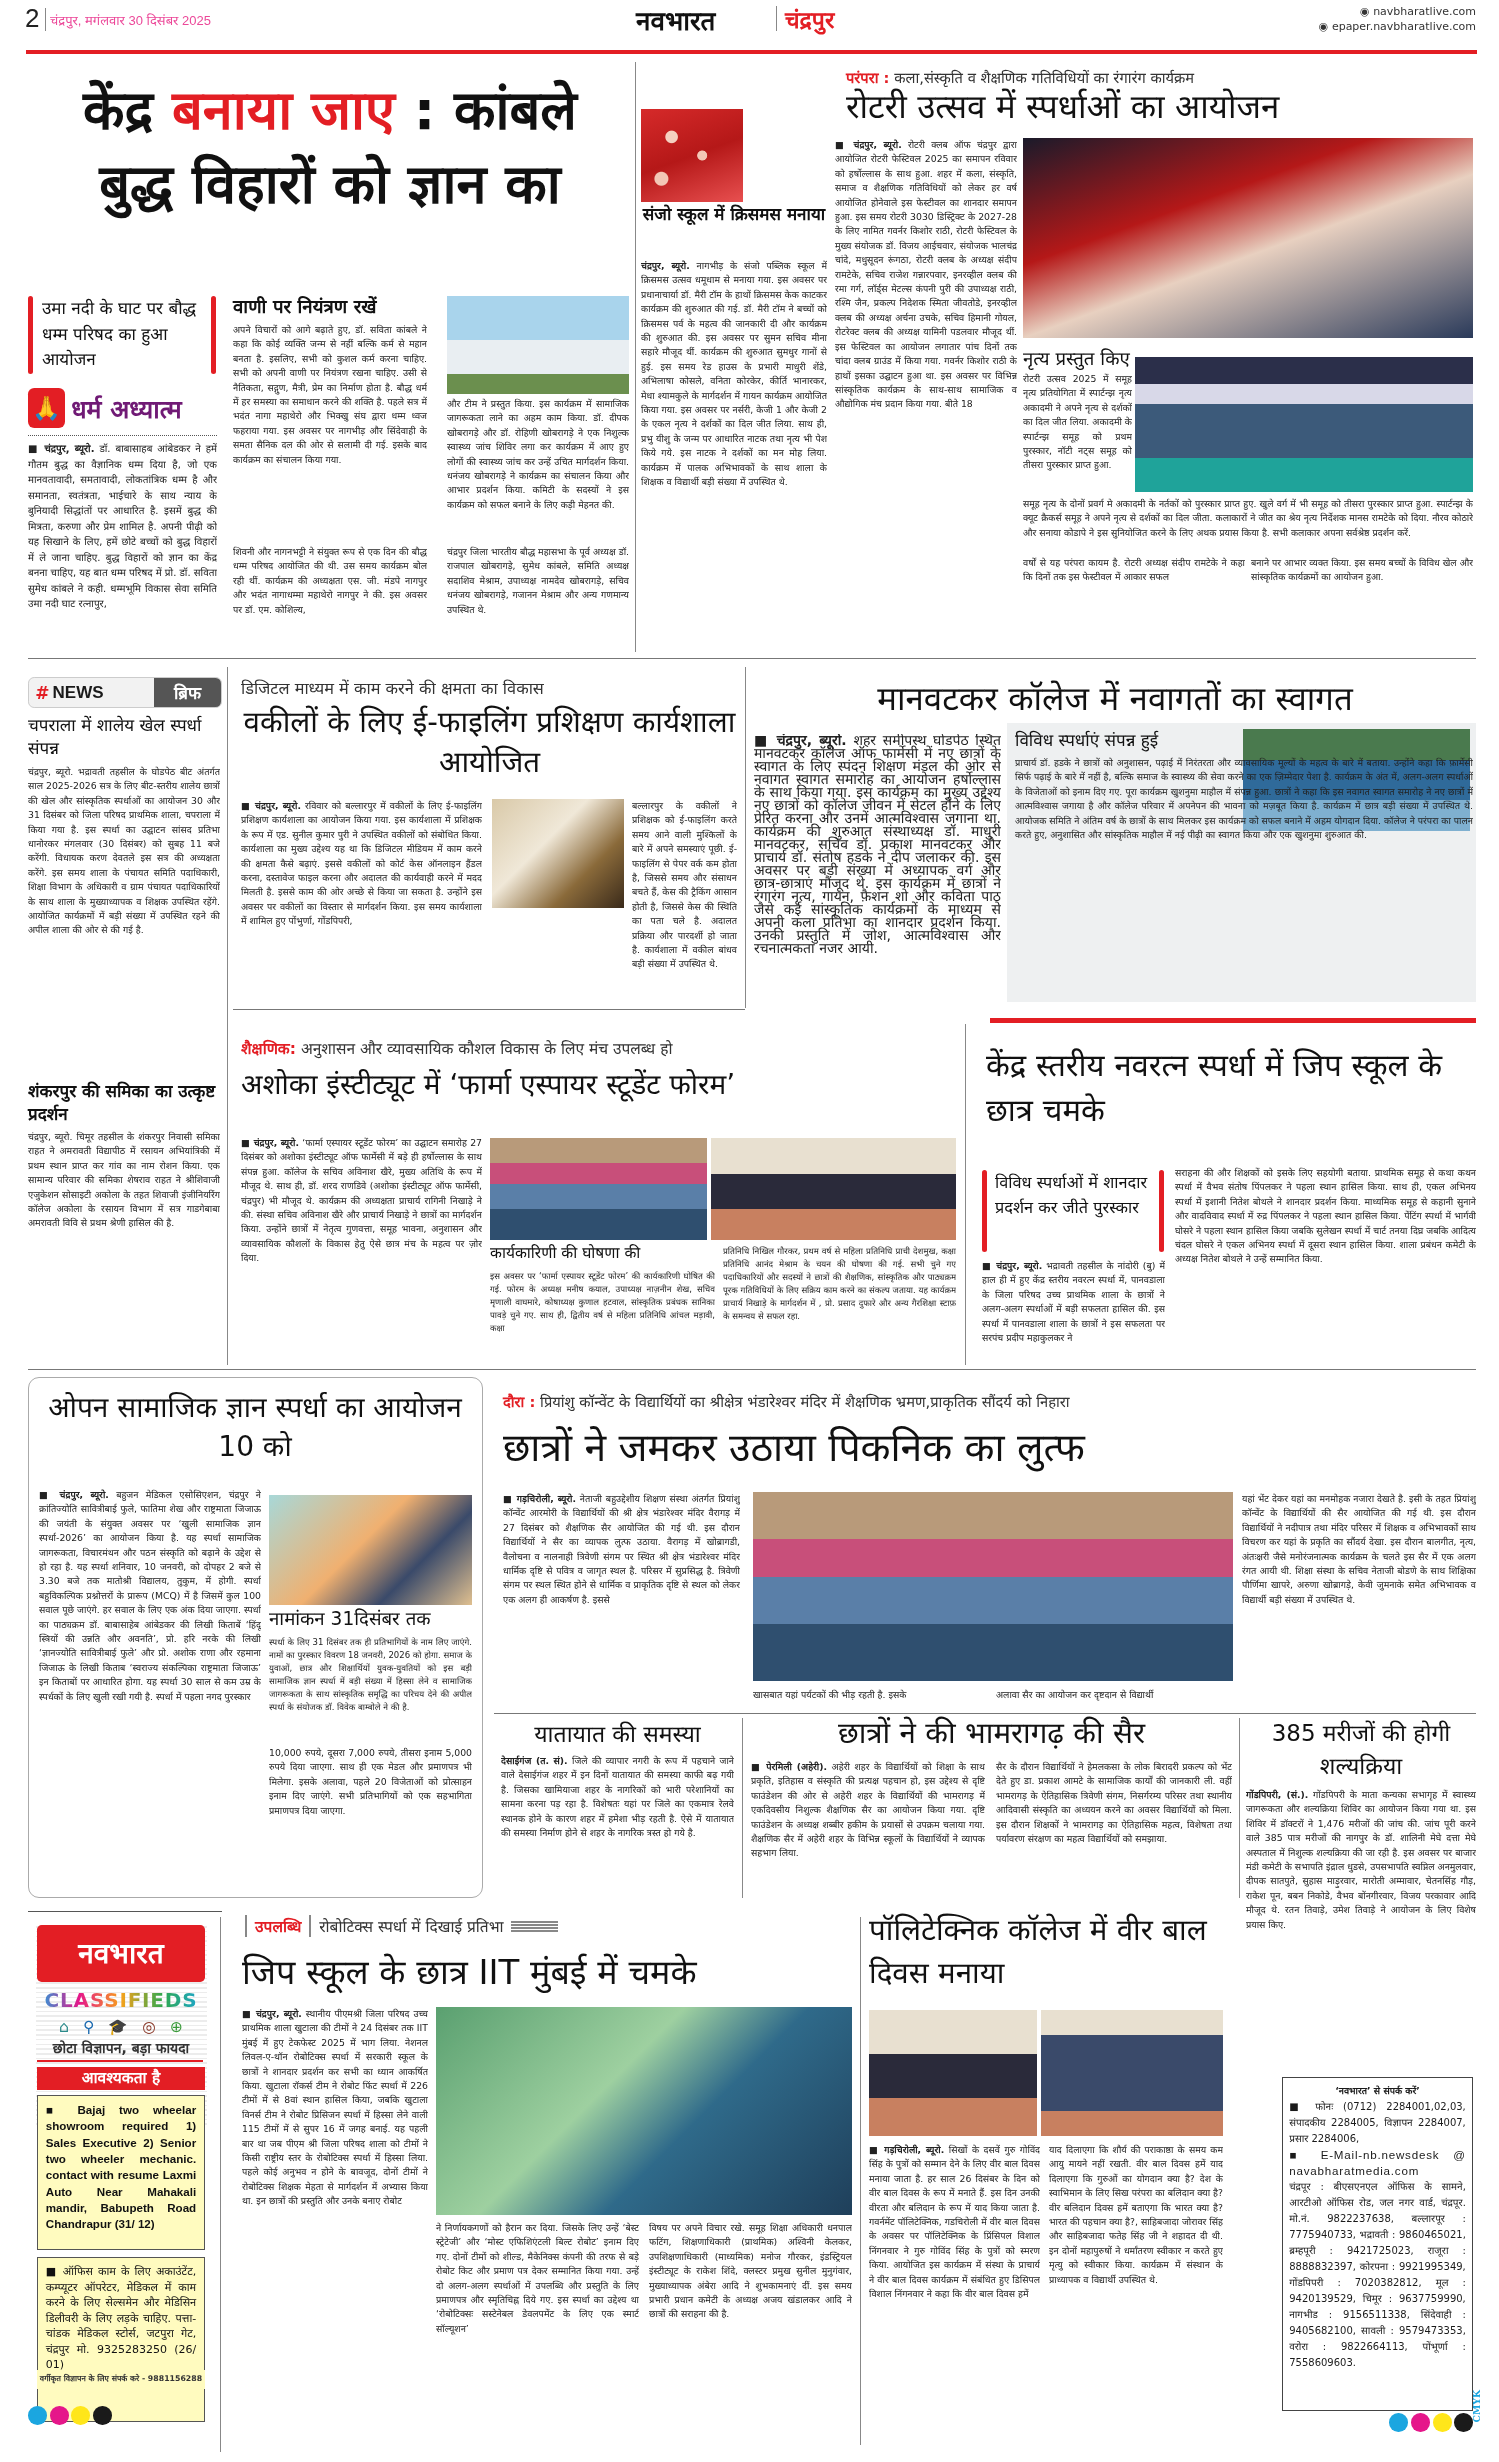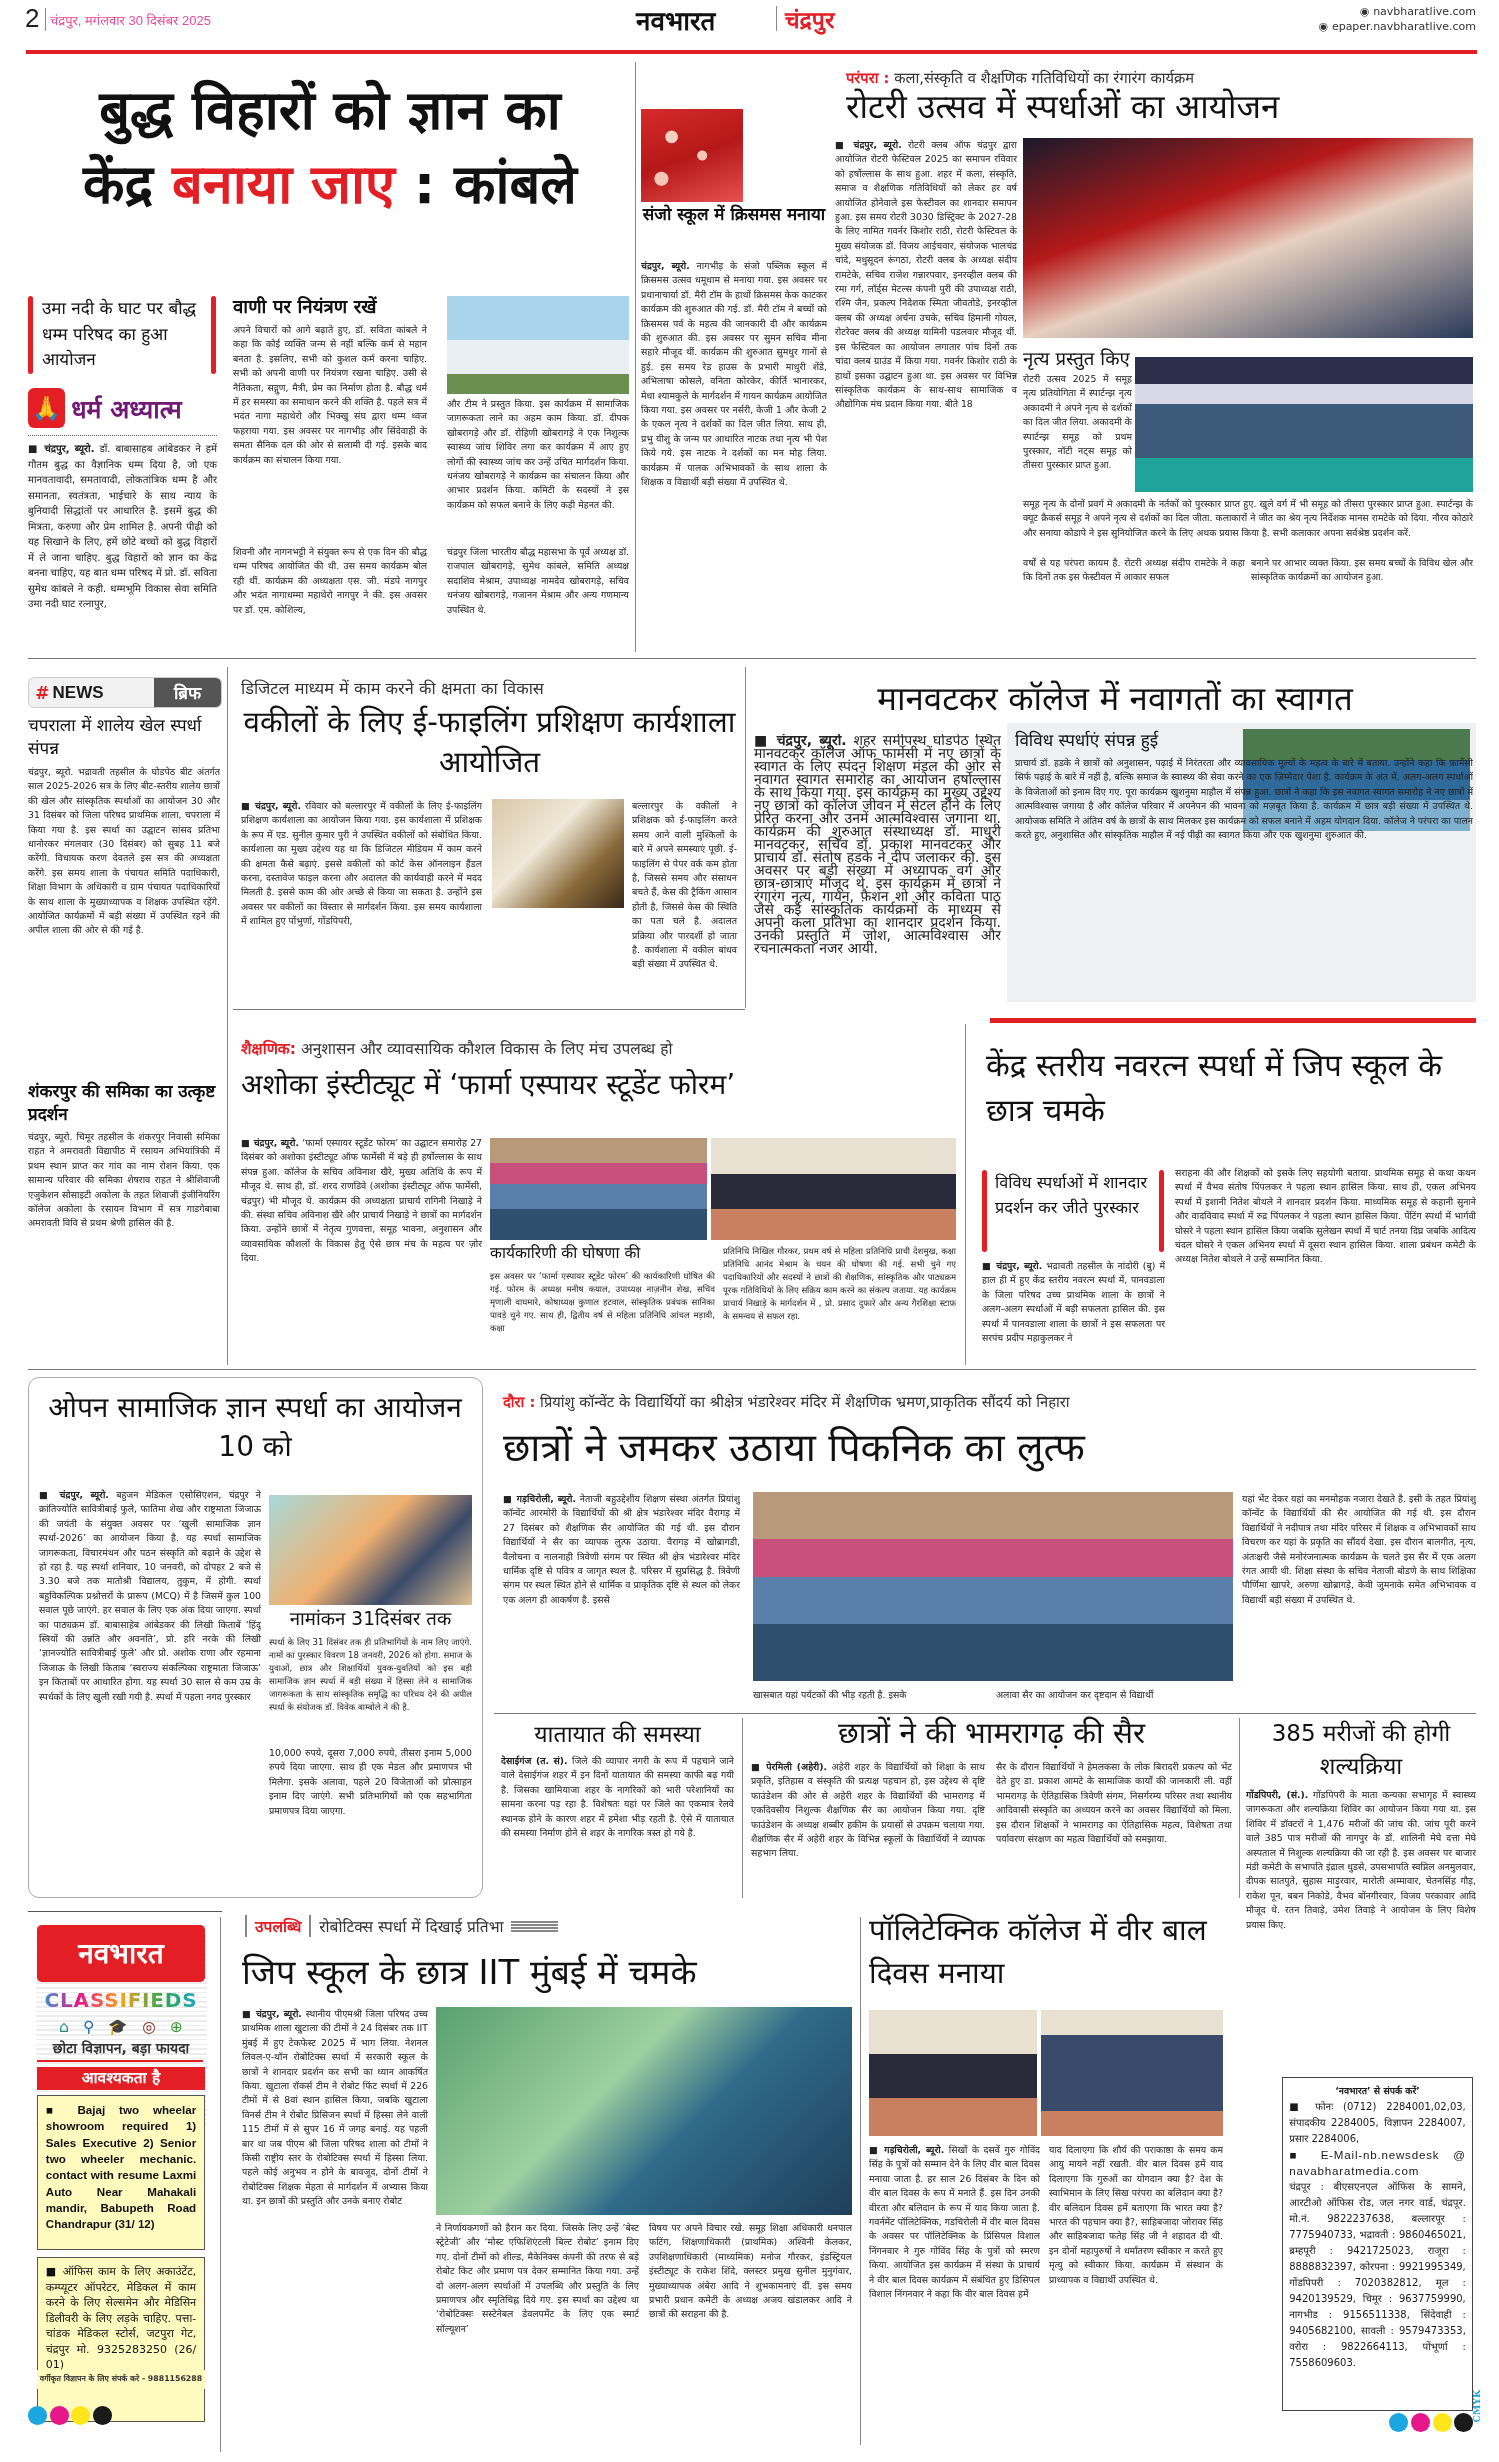--- a/index.html
+++ b/index.html
@@ -41,26 +41,26 @@
   <div class="abs" style="right:23px;top:4.7px;font-size:11px;color:#333">
     <span>◉ </span><span>navbharatlive.com</span>
   </div>
   <div class="abs" style="right:23px;top:20px;font-size:11px;color:#333">
     <span>◉ </span><span>epaper.navbharatlive.com</span>
   </div>
   <div class="abs" style="left:26px;top:50px;width:1451px;height:3.9px;background:#e31e24"></div>
 </div>
 
 <div class="abs hl" style="left:31px;top:74px;width:598px;font-size:54px;line-height:74px">
-  <div style="text-align:center">बुद्ध विहारों को ज्ञान का</div>
   <div style="text-align:center">
     <span>केंद्र</span>
     <span class="red">बनाया जाए</span>
     <span>: कांबले</span>
   </div>
+  <div style="text-align:center">बुद्ध विहारों को ज्ञान का</div>
 </div>
 
 <div class="redbar" style="left:28px;top:296px;height:78px"></div>
 <div class="redbar" style="left:211px;top:296px;height:78px"></div>
 <div class="abs hl" style="left:42px;top:296px;width:163px;font-size:17px;line-height:25.6px;font-weight:normal">उमा नदी के घाट पर बौद्ध धम्म परिषद का हुआ आयोजन</div>
 
 <div class="abs" style="left:28px;top:386px;width:189px;height:43px;display:flex;align-items:center;gap:6.2px">
   <div style="width:37px;height:40px;background:#e31e24;border-radius:6.2px;color:#fff;font-size:23px;text-align:center;line-height:40px">🙏</div>
   <span style="font-size:25px;font-weight:bold;color:#701a75">धर्म अध्यात्म</span>
 </div>
@@ -172,21 +172,21 @@
 
 <div class="hline" style="left:28px;top:1369px;width:1448px;background:#777"></div>
 
 <div class="abs" style="left:28px;top:1377px;width:455px;height:521px;border:1.2px solid #aaa;border-radius:11px"></div>
 <div class="abs hl" style="left:43px;top:1388px;width:424px;font-size:28px;line-height:39px;text-align:center;font-weight:normal">ओपन सामाजिक ज्ञान स्पर्धा का आयोजन 10 को</div>
 <div class="abs body" style="left:39px;top:1488px;width:222px;height:404px;font-size:9.3px;line-height:14.4px">
   <span class="dateline">■ चंद्रपुर, ब्यूरो.</span>
   <span>बहुजन मेडिकल एसोसिएशन, चंद्रपुर ने क्रांतिज्योति सावित्रीबाई फुले, फातिमा शेख और राष्ट्रमाता जिजाऊ की जयंती के संयुक्त अवसर पर ‘खुली सामाजिक ज्ञान स्पर्धा-2026’ का आयोजन किया है. यह स्पर्धा सामाजिक जागरूकता, विचारमंथन और पठन संस्कृति को बढ़ाने के उद्देश से हो रहा है. यह स्पर्धा शनिवार, 10 जनवरी, को दोपहर 2 बजे से 3.30 बजे तक मातोश्री विद्यालय, तुकुम, में होगी. स्पर्धा बहुविकल्पिक प्रश्नोत्तरों के प्रारूप (MCQ) में है जिसमें कुल 100 सवाल पूछे जाएंगे. हर सवाल के लिए एक अंक दिया जाएगा. स्पर्धा का पाठ्यक्रम डॉ. बाबासाहेब आंबेडकर की लिखी किताबें ‘हिंदू स्त्रियों की उन्नति और अवनति’, प्रो. हरि नरके की लिखी ‘ज्ञानज्योति सावित्रीबाई फुले’ और प्रो. अशोक राणा और रहमाना जिजाऊ के लिखी किताब ‘स्वराज्य संकल्पिका राष्ट्रमाता जिजाऊ’ इन किताबों पर आधारित होगा. यह स्पर्धा 30 साल से कम उम्र के स्पर्धकों के लिए खुली रखी गयी है. स्पर्धा में पहला नगद पुरस्कार</span>
 </div>
 <div class="abs photo illus" style="left:269px;top:1495px;width:203px;height:110px"></div>
-<div class="abs hl" style="left:269px;top:1608px;width:203px;font-size:18.6px;text-align:center;font-weight:normal">नामांकन 31दिसंबर तक</div>
+<div class="abs hl" style="left:269px;top:1608px;width:203px;font-size:18.6px;text-align:left;font-weight:normal">नामांकन 31दिसंबर तक</div>
 <div class="abs body" style="left:269px;top:1636px;width:203px;height:101px;font-size:8.5px;line-height:13px">स्पर्धा के लिए 31 दिसंबर तक ही प्रतिभागियों के नाम लिए जाएंगे. नामों का पुरस्कार विवरण 18 जनवरी, 2026 को होगा. समाज के युवाओं, छात्र और शिक्षार्थियों युवक-युवतियों को इस बड़ी सामाजिक ज्ञान स्पर्धा में बड़ी संख्या में हिस्सा लेने व सामाजिक जागरूकता के साथ सांस्कृतिक समृद्धि का परिचय देने की अपील स्पर्धा के संयोजक डॉ. विवेक बाम्बोले ने की है.</div>
 <div class="abs body" style="left:269px;top:1746px;width:203px;height:144px;font-size:9.3px;line-height:14.4px">10,000 रुपये, दूसरा 7,000 रुपये, तीसरा इनाम 5,000 रुपये दिया जाएगा. साथ ही एक मेडल और प्रमाणपत्र भी मिलेगा. इसके अलावा, पहले 20 विजेताओं को प्रोत्साहन इनाम दिए जाएंगे. सभी प्रतिभागियों को एक सहभागिता प्रमाणपत्र दिया जाएगा.</div>
 
 <div class="abs" style="left:503px;top:1391px;width:973px;font-size:14.7px;color:#333">
   <span class="red" style="font-weight:bold">दौरा :</span>
   <span>प्रियांशु कॉन्वेंट के विद्यार्थियों का श्रीक्षेत्र भंडारेश्वर मंदिर में शैक्षणिक भ्रमण,प्राकृतिक सौंदर्य को निहारा</span>
 </div>
 <div class="abs hl" style="left:503px;top:1426px;width:973px;font-size:39px;font-weight:normal">छात्रों ने जमकर उठाया पिकनिक का लुत्फ</div>
 <div class="abs body" style="left:503px;top:1492px;width:237px;height:219px;font-size:9.3px;line-height:14.4px">
   <span class="dateline">■ गड़चिरोली, ब्यूरो.</span>

